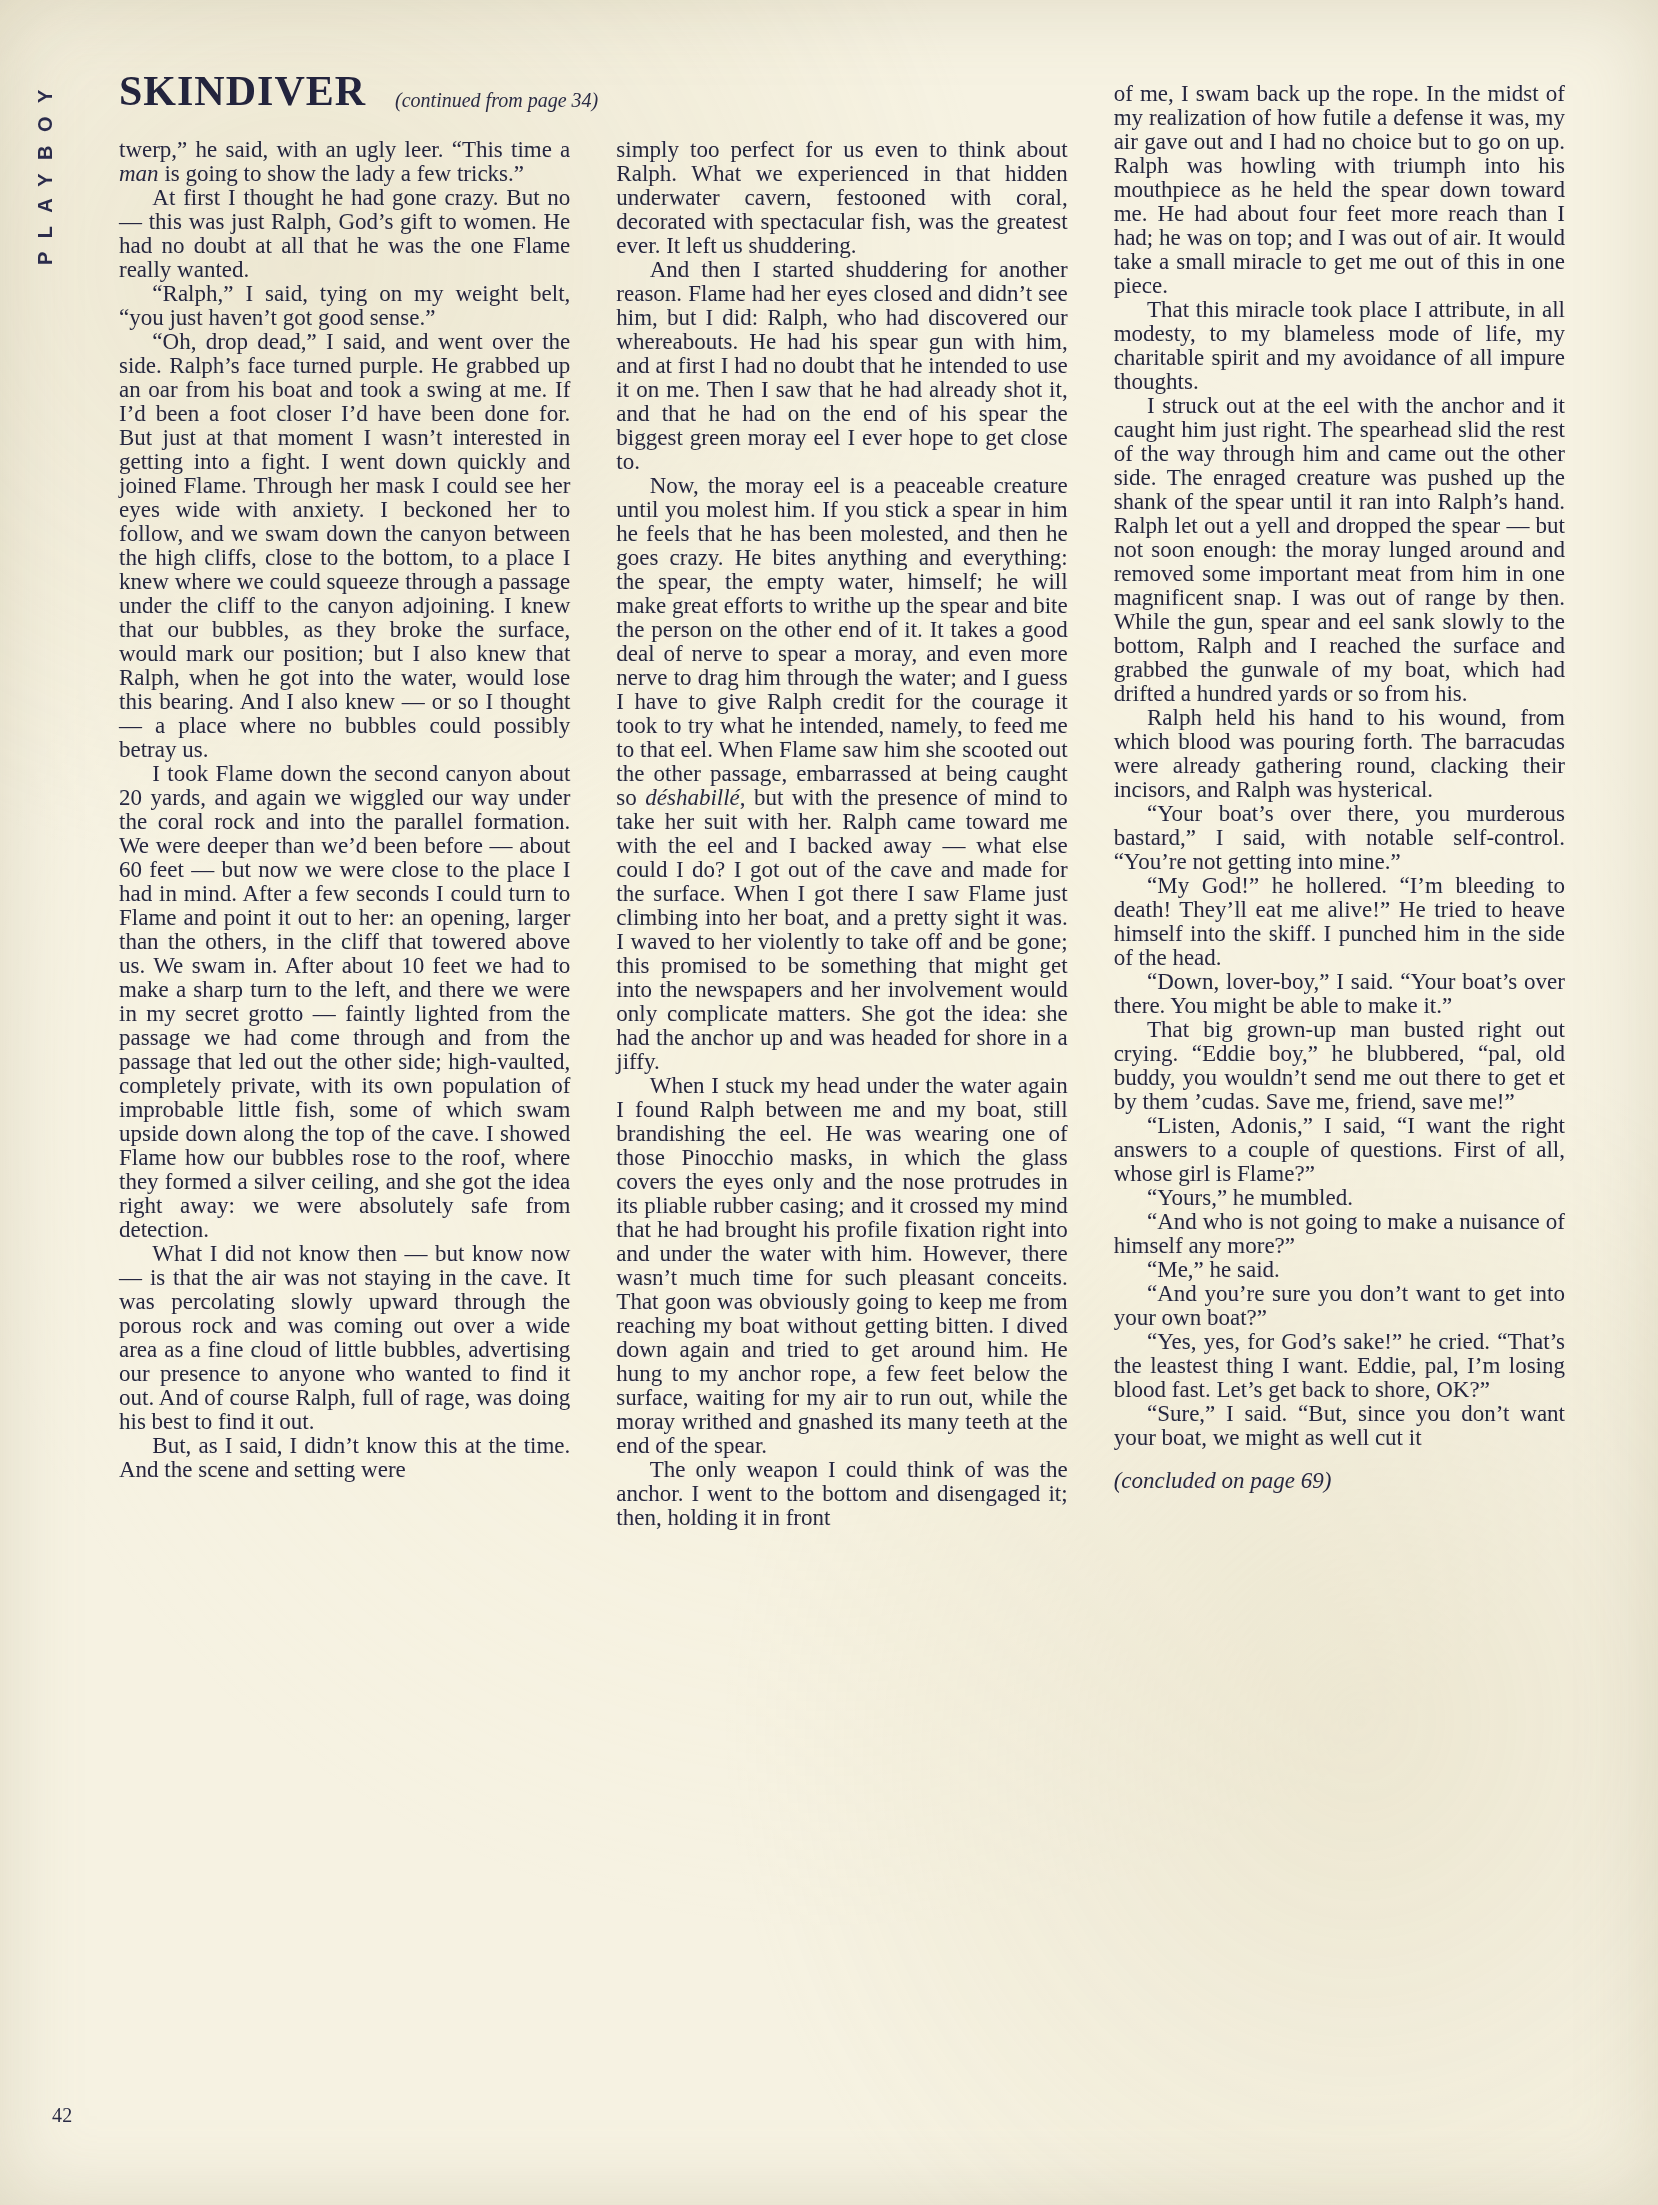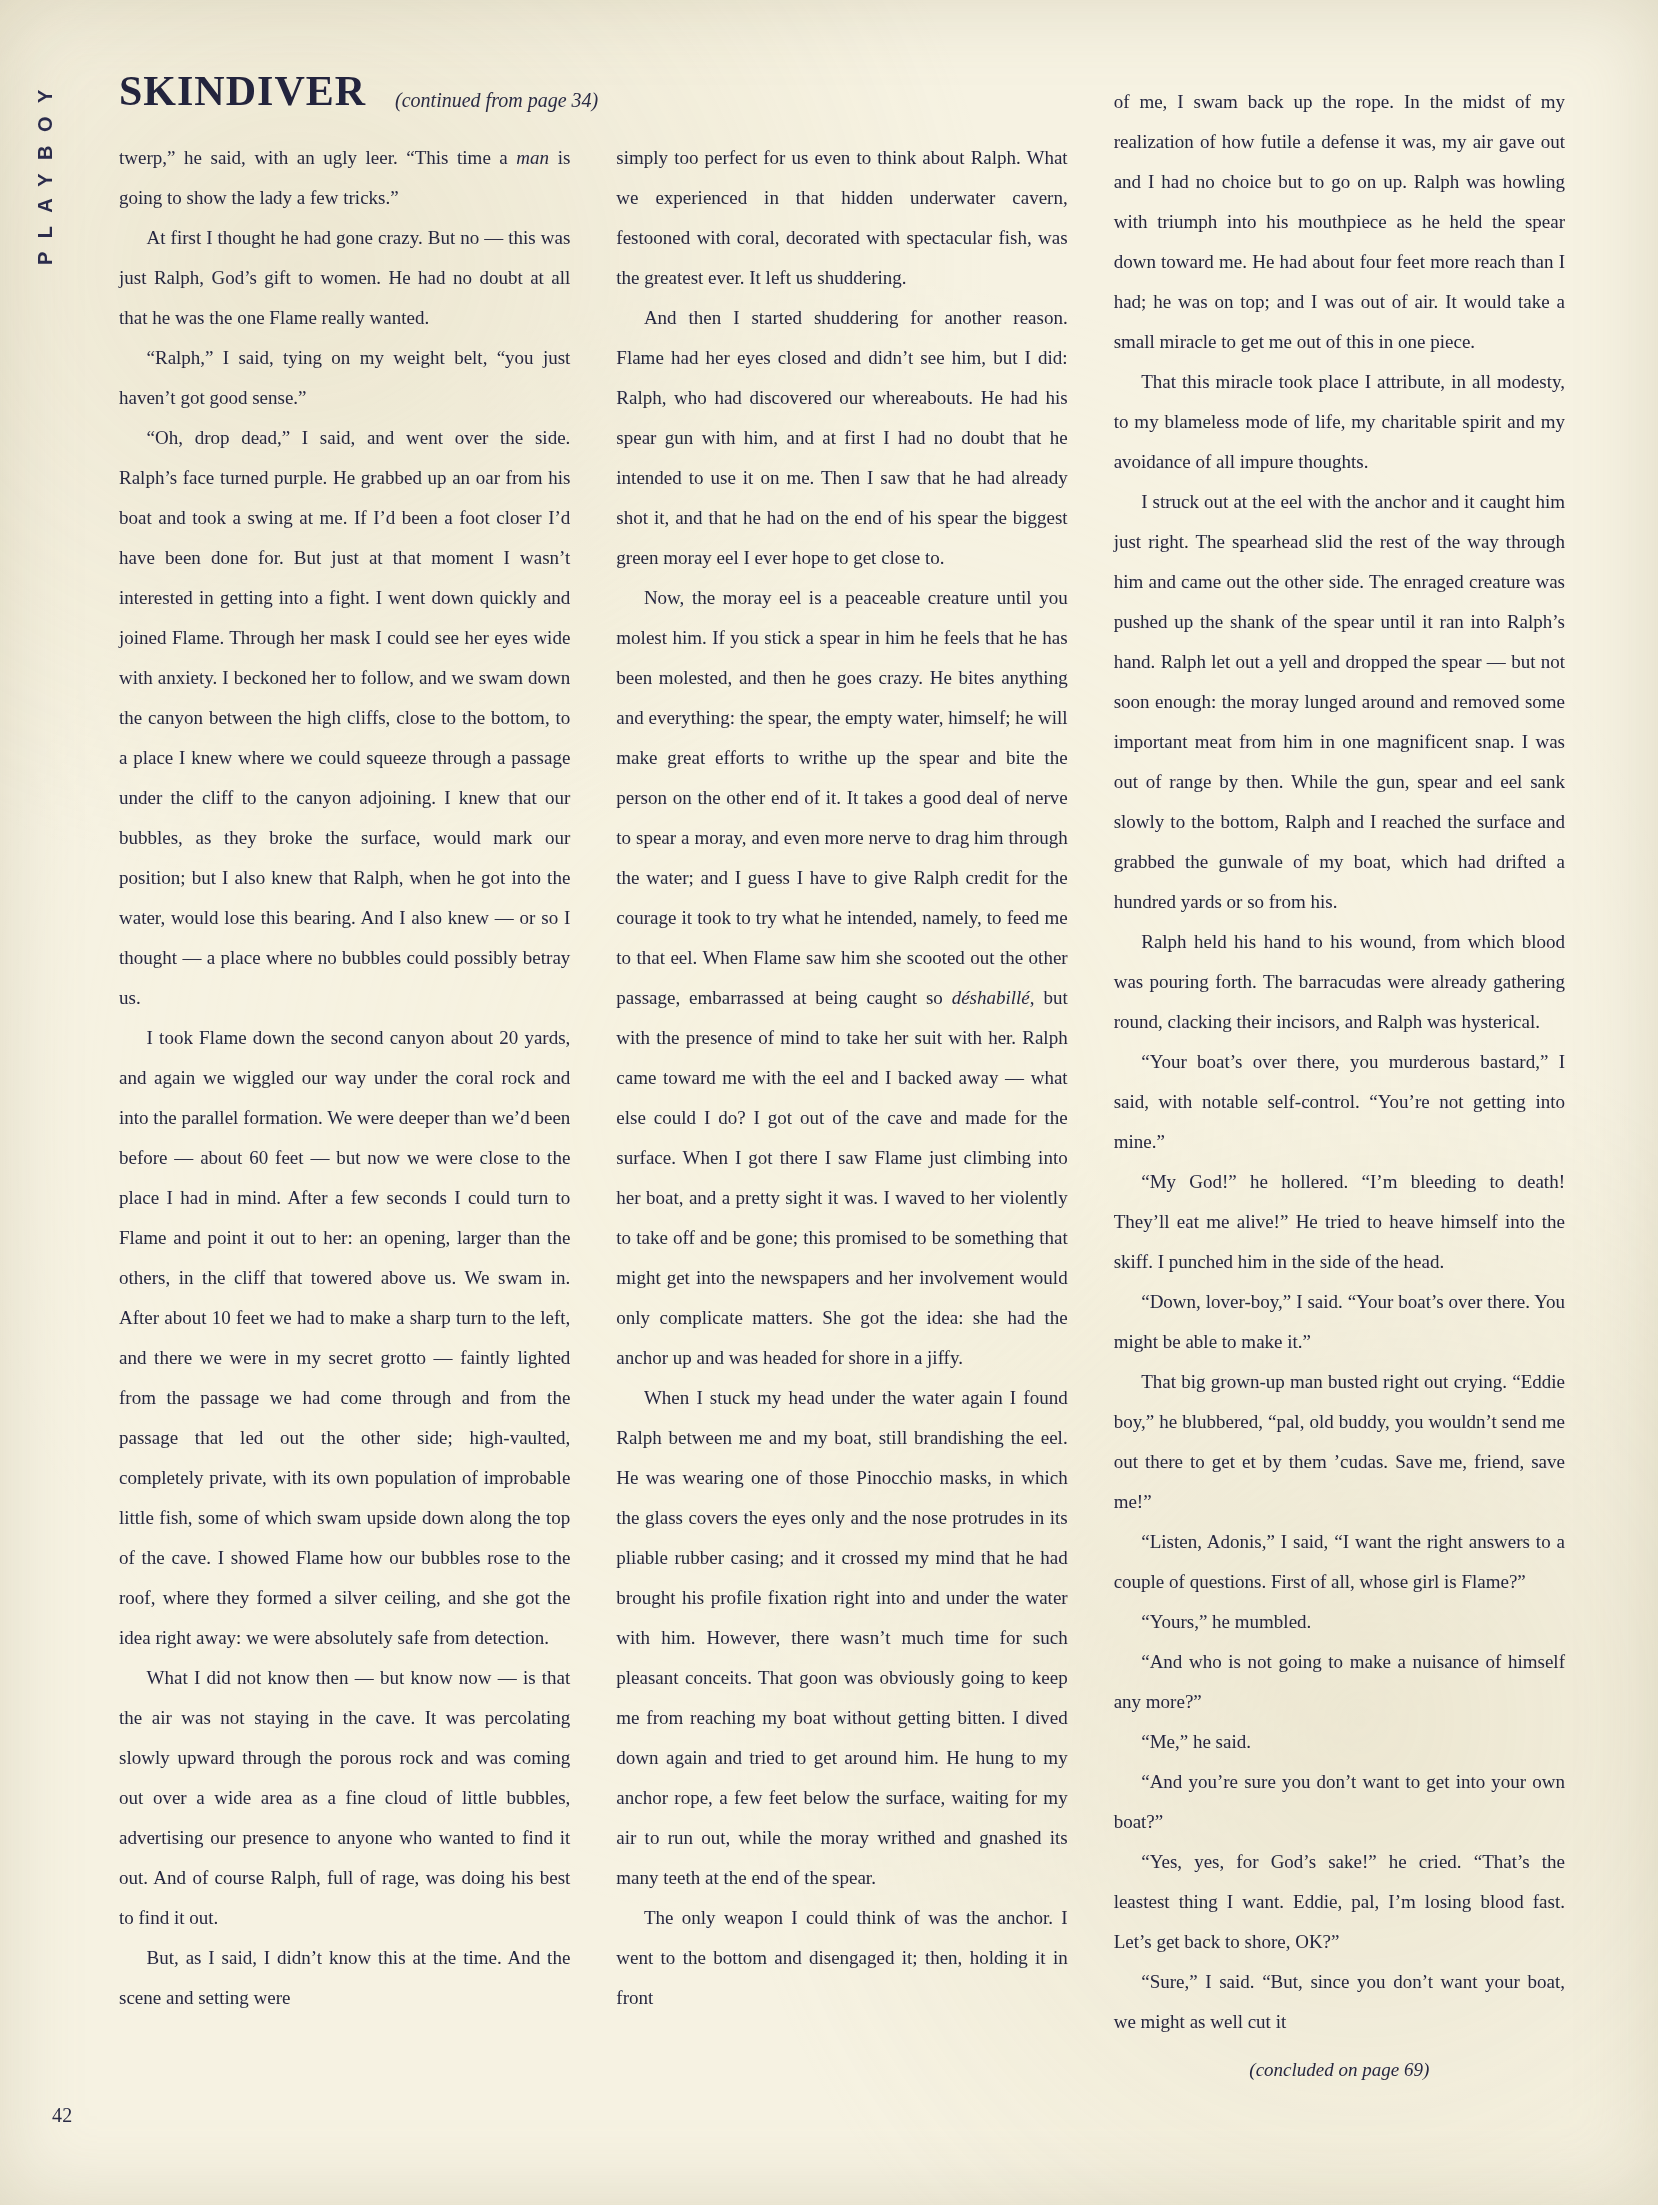--- a/index.html
+++ b/index.html
@@ -92,43 +92,43 @@
     left: 119px;
     top: 138px;
     width: 1446px;
     height: 1966px;
     display: flex;
     gap: 46px;
     z-index: 2;
   }
   .col {
     width: 452px;
-    font-size: 19px;
-    line-height: 40px;
+    font-size: 23px;
+    line-height: 24px;
     text-align: justify;
     text-justify: inter-word;
     hyphens: none;
     color: #262740;
   }
   .col p {
     margin: 0;
     text-indent: 1.45em;
   }
   .col p.noindent { text-indent: 0; }
   .col em { font-style: italic; }
 
   
   .col-3 { margin-top: -56px; }
 
   .concluded {
     display: block;
-    text-align: center;
+    text-align: left;
     font-style: italic;
     text-indent: 0;
-    margin-top: 8px;
+    margin-top: 19px;
   }
 
   
   .folio {
     position: absolute;
     left: 52px;
     bottom: 78px;
     font-size: 20px;
     font-weight: 400;
     color: #2a2b44;

